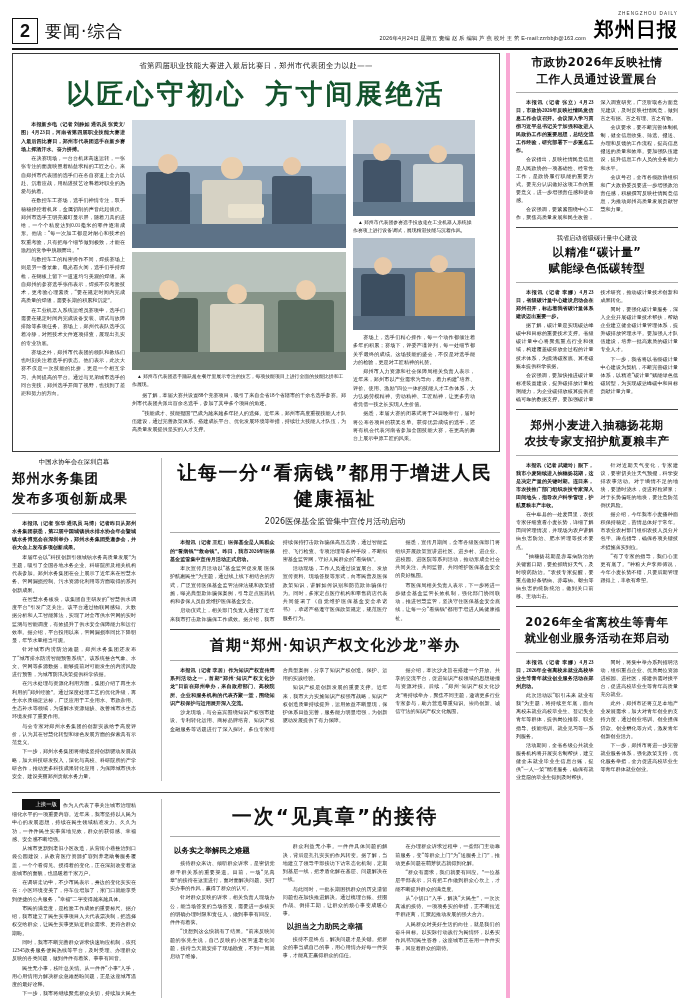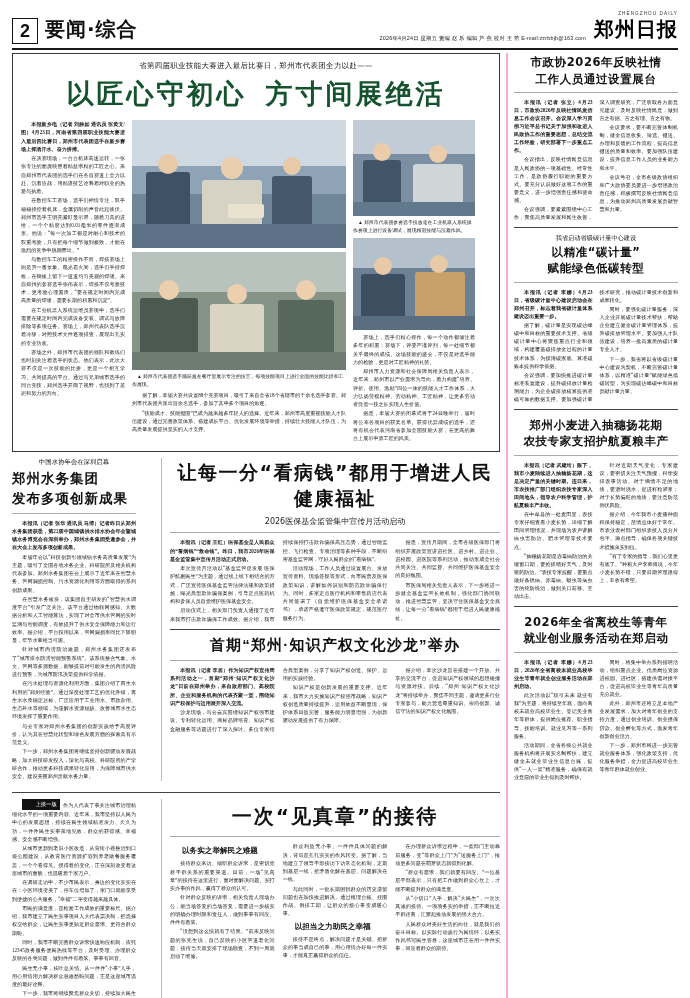--- a/index.html
+++ b/index.html
@@ -29,22 +29,22 @@
   }
   .page-num-box {
     border: 1.5px solid #111;
     width: 26px; height: 26px;
     display: flex; align-items: center; justify-content: center;
     font-size: 18px; font-weight: bold;
     font-family: "Liberation Sans", sans-serif;
     margin-right: 7px;
   }
   .section-title {
-    font-size: 20px;
-    font-weight: bold;
+    font-size: 17px;
+    font-weight: normal;
     letter-spacing: 1px;
     font-family: "DejaVu Sans", "Liberation Sans", sans-serif;
     padding-bottom: 1px;
   }
   .masthead-mid {
     flex: 1;
     text-align: right;
     font-size: 5.2px;
     line-height: 1.5;
     color: #222;
@@ -72,21 +72,21 @@
     margin-top: 1px;
   }
 
   
   .body-grid {
     display: flex;
     gap: 6px;
     height: 945px;
   }
   .col-left { width: 488px; display: flex; flex-direction: column; }
-  .col-right { width: 172px; border-left: 2px solid #f9a8d4; padding-left: 6px; display:flex; flex-direction:column;}
+  .col-right { width: 172px; border-left: 4px solid #f9a8d4; padding-left: 6px; display:flex; flex-direction:column;}
 
   
   .p { font-size: 5.1px; line-height: 1.62; text-align: justify; color: #1a1a1a; text-indent: 2em; margin: 0 0 1px 0;}
   .lead { font-weight: bold; }
 
   
   .feature {
     border: 1px solid #3a3a3a;
     padding: 7px 8px 8px 8px;
     margin-bottom: 6px;
@@ -167,21 +167,21 @@
     font-family:"DejaVu Sans","Liberation Sans",sans-serif;}
   .r-p { font-size:5.05px; line-height:1.6; text-align:justify; text-indent:2em; margin:0 0 1px 0;}
   .r-cols { column-count:2; column-gap:7px; }
 
   
   .bottom-title {
     font-size: 20px; font-weight:bold; text-align:center; letter-spacing:2px;
     margin: 4px 0 6px 0; font-family:"DejaVu Sans","Liberation Sans",sans-serif;
   }
   .sub-label {
-    font-size: 7.6px; font-weight:bold; margin: 4px 0 3px 12px; color:#111;
+    font-size: 7.6px; font-weight:bold; margin: 4px 0 3px 4px; color:#111;
     font-family:"DejaVu Sans","Liberation Sans",sans-serif;
   }
   .tag {
     display:inline-block; background:#111; color:#fff; font-size:5.4px;
     padding:1px 3px; margin-right:3px; font-family:"DejaVu Sans","Liberation Sans",sans-serif;
     vertical-align: 1px;
   }
 </style>
 </head>
 <body>

